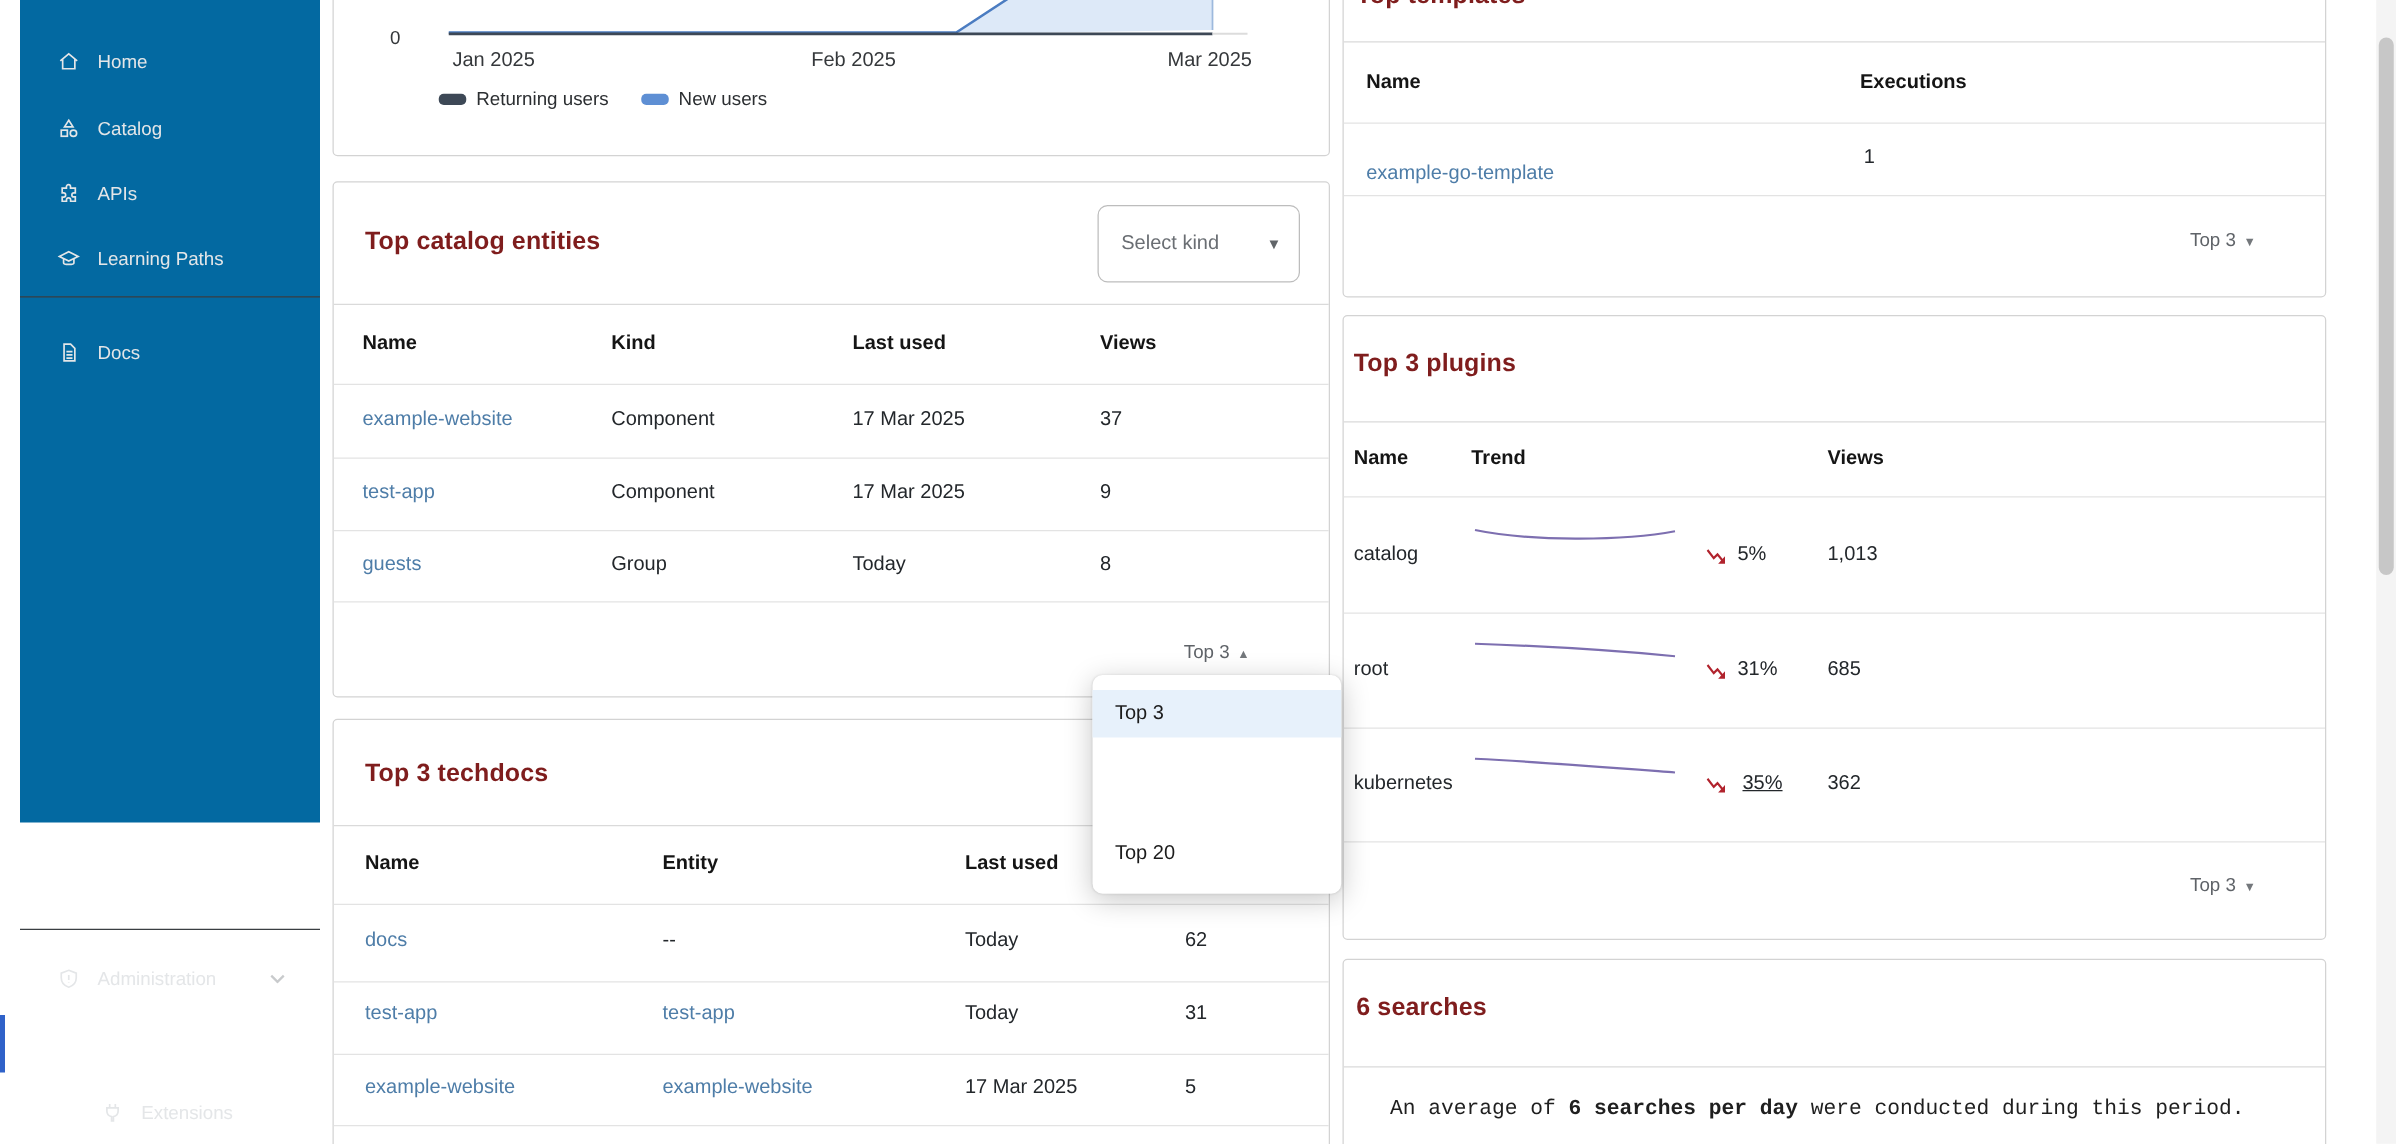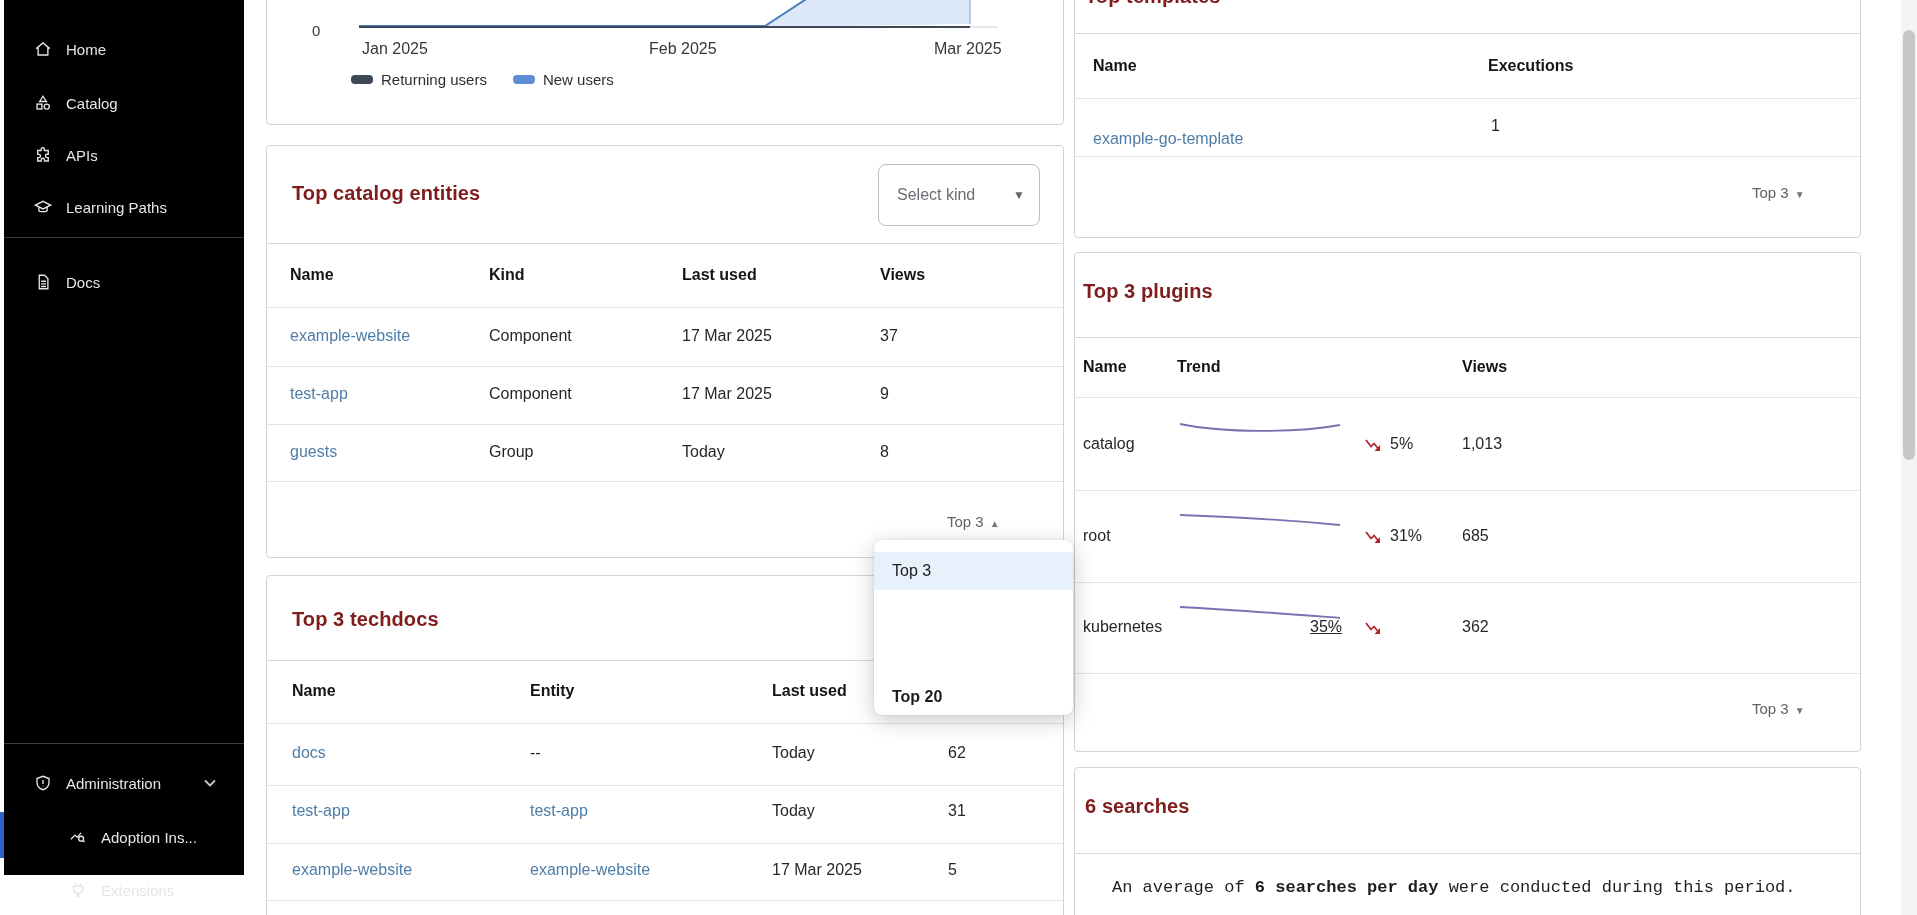--- a/index.html
+++ b/index.html
@@ -1,21 +1,21 @@
 <!DOCTYPE html>
 <html><head>
 <meta charset="utf-8">
 <style>
   * { margin:0; padding:0; box-sizing:border-box; }
   html,body { width:1917px; height:915px; overflow:hidden; background:#fff;
               font-family:"Liberation Sans", sans-serif; color:#23272b; }
   .abs { position:absolute; }
 
   
-  #sidebar { left:4px; top:0; width:240px; height:875px; background:#000000; }
+  #sidebar { left:16px; top:0; width:240px; height:658px; background:#0369a1; }
   .side-item { position:absolute; left:0; width:240px; height:36px; display:flex; align-items:center;
                color:#e4e6e8; font-size:15px; cursor:pointer; }
   .side-item .ic { width:18px; height:18px; margin-left:30px; margin-right:14px; flex:0 0 auto; color:#e4e6e8; }
   .side-item.child .ic { margin-left:65px; }
   .side-divider { position:absolute; left:0; width:240px; height:1px; background:#3a3e42; }
   #active-bar { left:0; top:812px; width:4px; height:46px; background:#2f62c9; }
   .chev { margin-left:auto; margin-right:28px; width:12px; height:8px; color:#c8cacc; }
 
   
   .card { position:absolute; background:#fff; border:1px solid #d3d3d3; border-radius:4px; }
@@ -99,28 +99,20 @@
   <div class="side-item" style="top:765px;">
     <svg class="ic" viewBox="0 0 24 24" fill="none" stroke="currentColor" stroke-width="1.8">
         <path d="M12 3 L20 6 V11 C20 16 16.6 19.6 12 21 C7.4 19.6 4 16 4 11 V6 Z"></path>
         <path d="M12 8 V13.2"></path>
         <path d="M12 15.8 V16.3"></path>
       </svg>
     <span>Administration</span>
     <svg class="chev" viewBox="0 0 12 8" fill="none" stroke="currentColor" stroke-width="1.8">
         <path d="M1 1.5 L6 6.5 L11 1.5"></path>
       </svg>
-  </div>
-  <div class="side-item child" style="top:819px;">
-    <svg class="ic" viewBox="0 0 24 24" fill="none" stroke="currentColor" stroke-width="1.8">
-        <path d="M2.5 15 L8 9.5 L11 12.5 L16 6.5"></path>
-        <circle cx="16.2" cy="14.2" r="3.2"></circle>
-        <path d="M18.6 16.6 L20.8 18.8"></path>
-      </svg>
-    <span>Adoption Ins...</span>
   </div>
   <div class="side-item child" style="top:872px;">
     <svg class="ic" viewBox="0 0 24 24" fill="none" stroke="currentColor" stroke-width="1.8">
         <path d="M9 3 V7 M15 3 V7"></path>
         <path d="M6 7 H18 V10.5 A6 6 0 0 1 13 16.4 V21 H11 V16.4 A6 6 0 0 1 6 10.5 Z"></path>
       </svg>
     <span>Extensions</span>
   </div>
 </nav>
 <div id="active-bar" class="abs"></div>
@@ -265,38 +257,38 @@
 
 <div>
   <span class="td" style="left:1083px; top:618px;">kubernetes</span>
   <svg class="spark" style="left:1178px; top:601px;" viewBox="0 0 165 22">
     <path d="M2 6 C 60 9, 110 13, 162 17" fill="none" stroke="#7d6fb0" stroke-width="1.8"></path>
     </svg>
   <svg class="abs" style="left:1365px; top:621px; width:17px; height:15px;" viewBox="0 0 17 15">
     <path d="M1 2 L6 8.5 L9 5.5 L13.5 11" fill="none" stroke="#b1232d" stroke-width="1.7"></path>
     <polygon points="15,13 15,7 9.5,13" fill="#b1232d"></polygon>
     </svg>
-  <span class="trend-pct" style="left:1310px; top:618px;text-decoration:underline;">35%</span>
+  <span class="trend-pct" style="left:1394px; top:618px;text-decoration:underline;">35%</span>
   <span class="td" style="left:1462px; top:618px;">362</span>
 </div>
 <div class="divider" style="left:1075px; top:673px; width:785px; background:#e3e3e3;"></div>
 <div class="footer-sel" style="left:1752px; top:700px;">
   <span>Top 3</span><span class="arr">▼</span>
 </div>
 
 <div class="card" style="left:1074px; top:767px; width:787px; height:170px;"></div>
 <div class="card-title" style="left:1085px; top:795px;">6 searches</div>
 <div class="divider" style="left:1075px; top:853px; width:785px;"></div>
 <div class="abs" style="left:1112px; top:878px; font-size:17px; color:#1f1f1f;font-family:Liberation Mono, monospace;">
   <span>An average of </span><b class="inline">6 searches per day</b><span> were conducted during this period.</span>
 </div>
 
 <div id="topn-menu" class="abs">
   <div class="menu-item selected" style="top:12px;">
     <span>Top 3</span>
     </div>
-  <div class="menu-item" style="top:138px;font-weight:bold;">
+  <div class="menu-item" style="top:124px;">
     <span>Top 20</span>
     </div>
 </div>
 
 <div id="scroll-track" class="abs"></div>
 <div id="scroll-thumb" class="abs"></div>
 
 </body></html>

